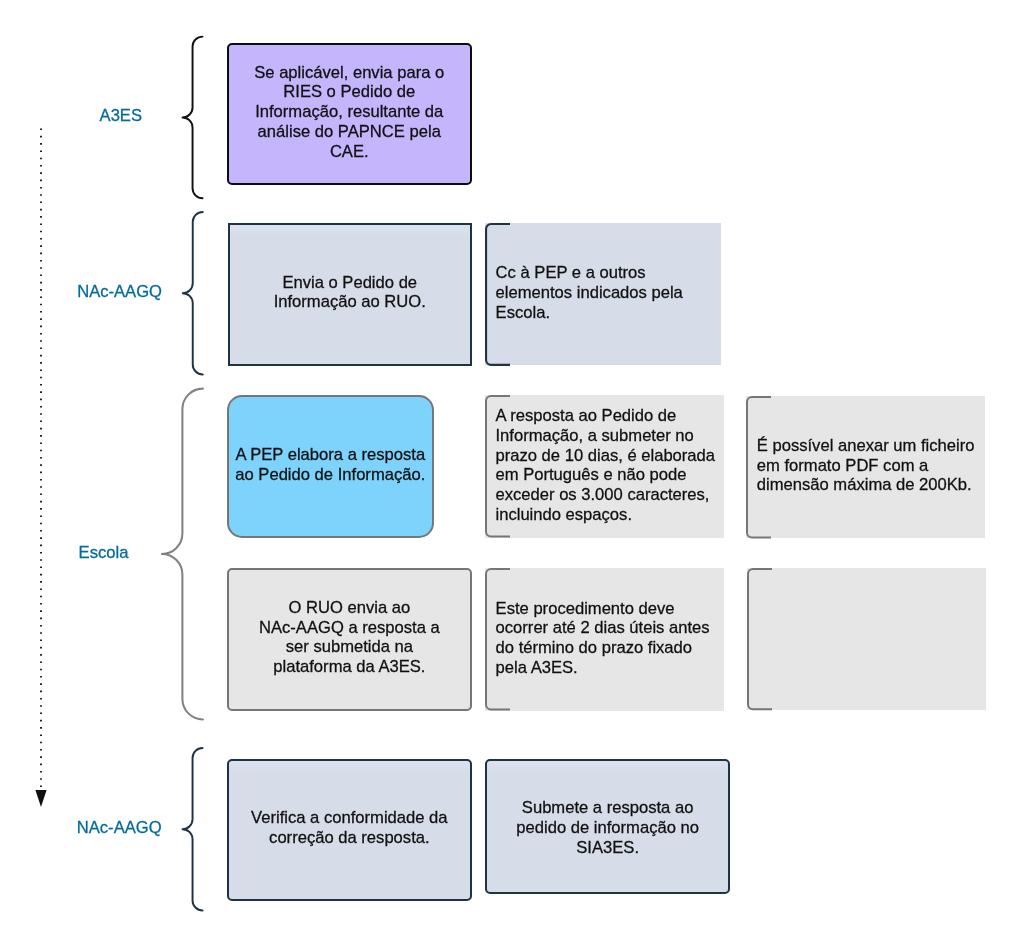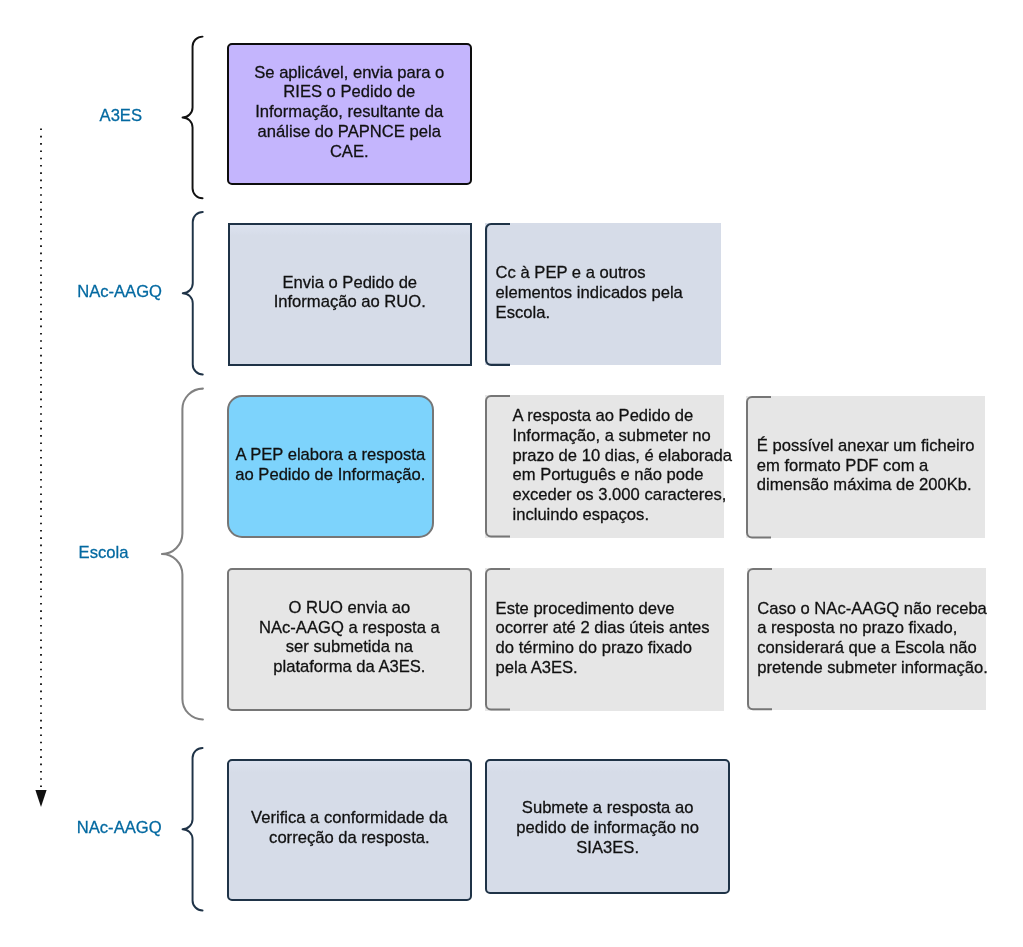--- a/index.html
+++ b/index.html
@@ -70,21 +70,21 @@
   </div>
   <div class="shape" style="left:226.80px;top:395.30px;width:207px;height:142.30px;background:#7dd3fc;border:2.00px solid #767676;border-radius:15px;">
     <div class="txt" style="top:47.60px;">A PEP elabora a resposta
 ao Pedido de Informação.</div>
   </div>
   <div class="note" style="left:484.80px;top:395.30px;width:239.30px;height:142.60px;">
     <div class="fill" style="background:#E6E6E6;"></div>
     <svg style="left:0;top:0;width:30px;height:142.60px;">
       <path d="M25.00,1.00 L6.00,1.00 A5.00,5.00 0 0 0 1.00,6.00 L1.00,136.60 A5.00,5.00 0 0 0 6.00,141.60 L25.00,141.60" fill="none" stroke="#767676" stroke-width="2.00" stroke-linecap="butt" stroke-linejoin="round"></path>
     </svg>
-    <div class="txt" style="left:10.7px;top:10.70px;width:225.30px;margin-left:17px;">A resposta ao Pedido de
+    <div class="txt" style="left:10.7px;top:10.70px;width:225.30px;">A resposta ao Pedido de
 Informação, a submeter no
 prazo de 10 dias, é elaborada
 em Português e não pode
 exceder os 3.000 caracteres,
 incluindo espaços.</div>
   </div>
   <div class="note" style="left:746.10px;top:395.50px;width:238.60px;height:142.40px;">
     <div class="fill" style="background:#E6E6E6;"></div>
     <svg style="left:0;top:0;width:30px;height:142.40px;">
       <path d="M25.00,1.00 L6.00,1.00 A5.00,5.00 0 0 0 1.00,6.00 L1.00,136.40 A5.00,5.00 0 0 0 6.00,141.40 L25.00,141.40" fill="none" stroke="#767676" stroke-width="2.00" stroke-linecap="butt" stroke-linejoin="round"></path>
@@ -107,24 +107,20 @@
     <div class="txt" style="left:10.7px;top:30.45px;width:225.30px;">Este procedimento deve
 ocorrer até 2 dias úteis antes
 do término do prazo fixado
 pela A3ES.</div>
   </div>
   <div class="note" style="left:746.50px;top:568.20px;width:239.30px;height:142.30px;">
     <div class="fill" style="background:#E6E6E6;"></div>
     <svg style="left:0;top:0;width:30px;height:142.30px;">
       <path d="M25.00,1.00 L6.00,1.00 A5.00,5.00 0 0 0 1.00,6.00 L1.00,136.30 A5.00,5.00 0 0 0 6.00,141.30 L25.00,141.30" fill="none" stroke="#767676" stroke-width="2.00" stroke-linecap="butt" stroke-linejoin="round"></path>
     </svg>
-    <div class="txt" style="left:10.7px;top:30.35px;width:225.30px;">Caso o NAc-AAGQ não receba
-a resposta no prazo fixado,
-considerará que a Escola não
-pretende submeter informação.</div>
   </div>
   <div class="shape" style="left:226.80px;top:758.60px;width:245.10px;height:142.80px;background:linear-gradient(180deg,#DCE2EF 0px,#D6DCE8 11px,#D6DCE8 100%);border:2.10px solid #1F3347;border-radius:5px;">
     <div class="txt" style="top:47.75px;">Verifica a conformidade da
 correção da resposta.</div>
   </div>
   <div class="shape" style="left:485.20px;top:758.60px;width:244.90px;height:135px;background:linear-gradient(180deg,#DCE2EF 0px,#D6DCE8 11px,#D6DCE8 100%);border:2.10px solid #1F3347;border-radius:5px;">
     <div class="txt" style="top:37.65px;">Submete a resposta ao
 pedido de informação no
 SIA3ES.</div>
   </div>

